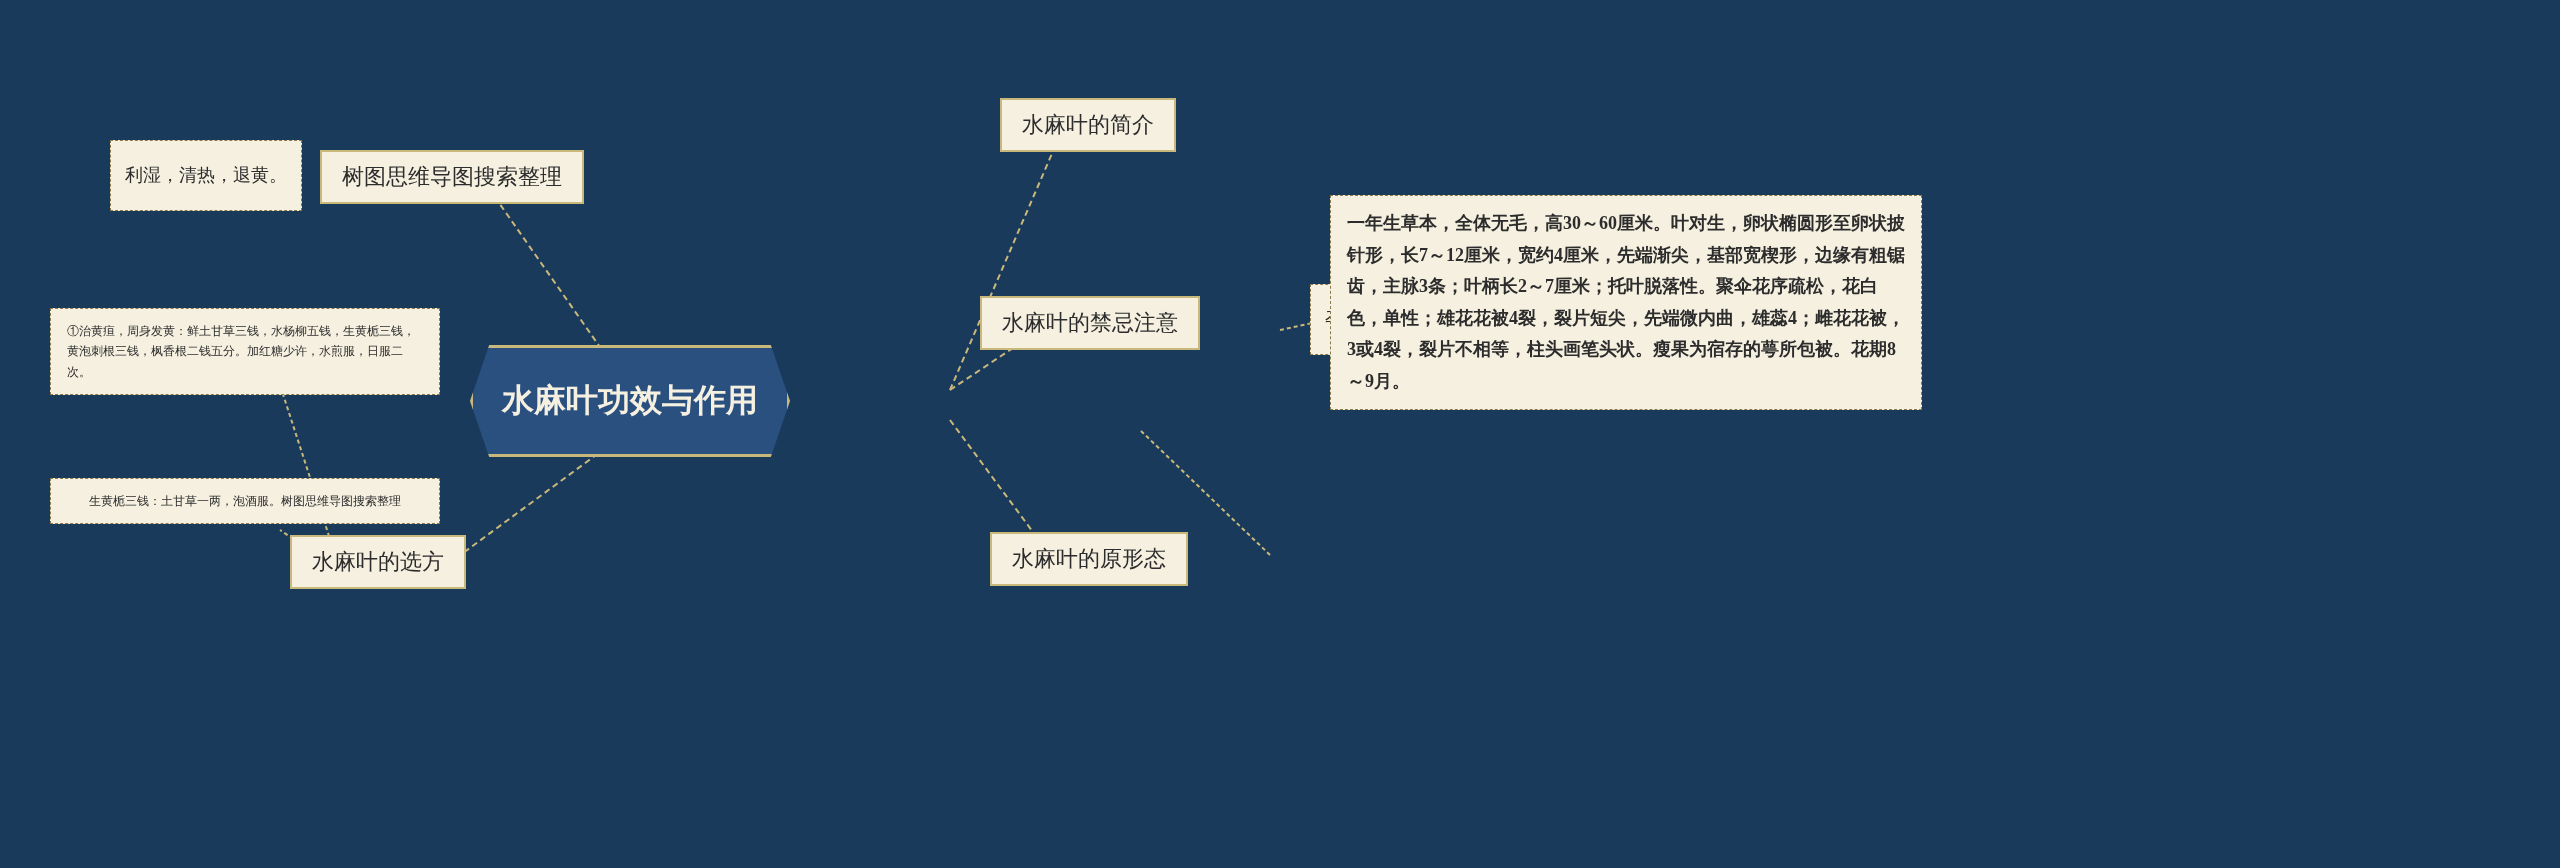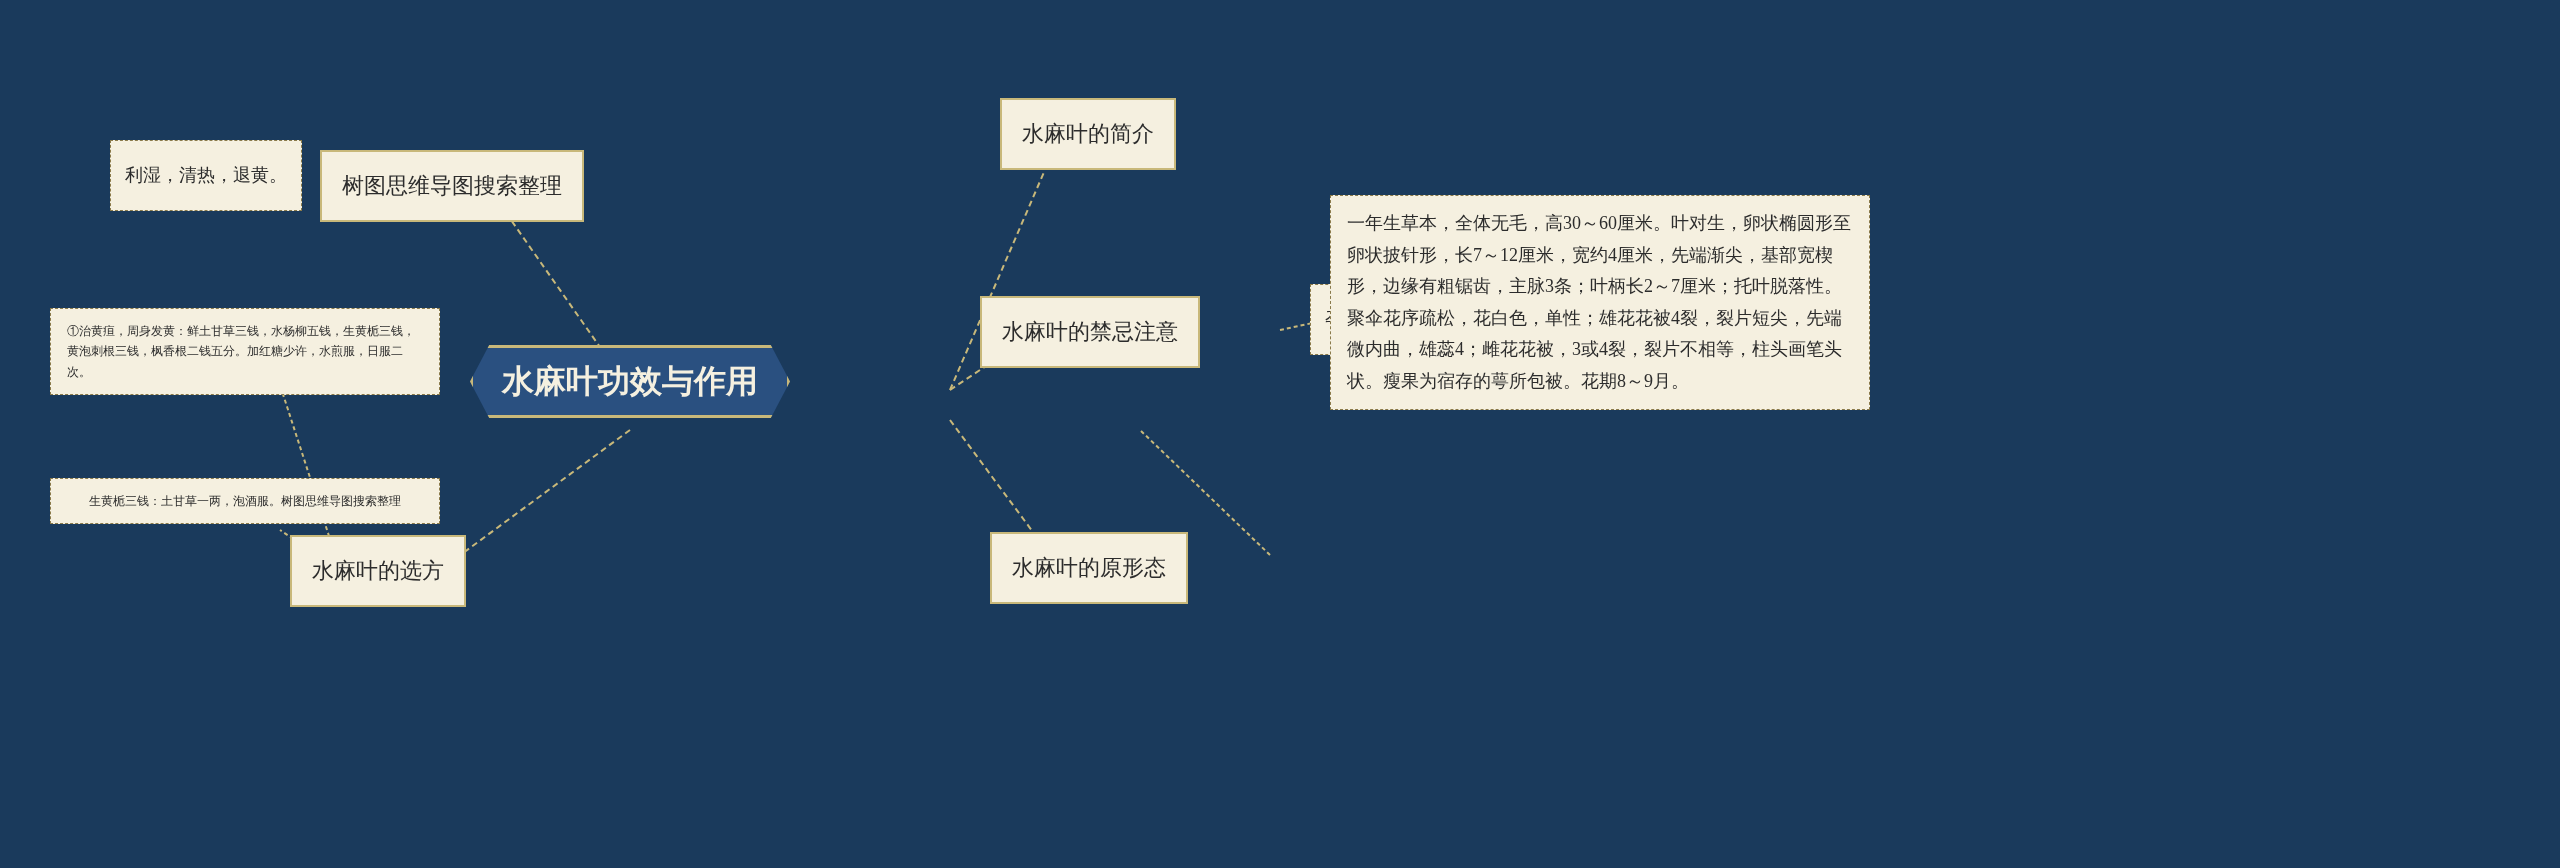--- a/index.html
+++ b/index.html
@@ -47,21 +47,21 @@
       font-weight: bold;
       padding: 20px 36px;
       clip-path: polygon(6% 0%, 94% 0%, 100% 50%, 94% 100%, 6% 100%, 0% 50%);
       white-space: nowrap;
     }
 
     .node-branch {
       background: #f5f0e0;
       border: 2px solid #c8b87a;
       font-size: 22px;
-      padding: 19px 20px;
+      padding: 10px 20px;
     }
 
     .node-leaf {
       background: #f5f0e0;
       border: 1px dashed #8a7a4a;
       font-size: 18px;
       padding: 20px 14px;
       white-space: normal;
       text-align: left;
       line-height: 1.6;
@@ -102,35 +102,35 @@
 
     <line x1="950" y1="390" x2="1060" y2="135" stroke="#c8b87a" stroke-width="2" stroke-dasharray="6,4"></line>
     <line x1="950" y1="390" x2="1040" y2="330" stroke="#c8b87a" stroke-width="2" stroke-dasharray="6,4"></line>
     <line x1="950" y1="420" x2="1050" y2="555" stroke="#c8b87a" stroke-width="2" stroke-dasharray="6,4"></line>
 
     <line x1="1280" y1="330" x2="1350" y2="315" stroke="#c8b87a" stroke-width="2" stroke-dasharray="4,3"></line>
 
     <line x1="1270" y1="555" x2="1140" y2="430" stroke="#c8b87a" stroke-width="2" stroke-dasharray="4,3"></line>
   </svg>
 
-  <div class="node node-center" style="left: 470px; top: 345px; width: 320px; height: 73px; font-size:32px; font-weight:bold; display:flex; align-items:center; justify-content:center;">水麻叶功效与作用</div>
+  <div class="node node-center" style="left: 470px; top: 345px; width: 320px; height: 112px; font-size:32px; font-weight:bold; display:flex; align-items:center; justify-content:center;">水麻叶功效与作用</div>
 
   <div class="node node-branch" style="left: 320px; top: 150px;">树图思维导图搜索整理</div>
 
   <div class="node node-branch" style="left: 290px; top: 535px;">水麻叶的选方</div>
 
   <div class="node node-leaf" style="left: 110px; top: 140px;">利湿，清热，退黄。</div>
 
   <div class="node node-text-block" style="left: 50px; top: 308px; width: 390px;">①治黄疸，周身发黄：鲜土甘草三钱，水杨柳五钱，生黄栀三钱，黄泡刺根三钱，枫香根二钱五分。加红糖少许，水煎服，日服二次。</div>
 
   <div class="node node-text-block" style="left: 50px; top: 478px; width: 390px;">生黄栀三钱：土甘草一两，泡酒服。树图思维导图搜索整理</div>
 
   <div class="node node-branch" style="left: 1000px; top: 98px;">水麻叶的简介</div>
 
   <div class="node node-branch" style="left: 980px; top: 296px;">水麻叶的禁忌注意</div>
 
   <div class="node node-branch" style="left: 990px; top: 532px;">水麻叶的原形态</div>
 
   <div class="node node-leaf" style="left: 1310px; top: 284px;">孕妇忌服。</div>
 
-  <div class="node node-text-block node-leaf-wide" style="left: 1330px; top: 195px; width: 540px; line-height: 1.75; font-size: 18px;">一年生草本，全体无毛，高30～60厘米。叶对生，卵状椭圆形至卵状披针形，长7～12厘米，宽约4厘米，先端渐尖，基部宽楔形，边缘有粗锯齿，主脉3条；叶柄长2～7厘米；托叶脱落性。聚伞花序疏松，花白色，单性；雄花花被4裂，裂片短尖，先端微内曲，雄蕊4；雌花花被，3或4裂，裂片不相等，柱头画笔头状。瘦果为宿存的萼所包被。花期8～9月。</div>
+  <div class="node node-text-block node-leaf-wide" style="left: 1330px; top: 195px; width: 592px; line-height: 1.75; font-size: 18px; font-weight: bold;">一年生草本，全体无毛，高30～60厘米。叶对生，卵状椭圆形至卵状披针形，长7～12厘米，宽约4厘米，先端渐尖，基部宽楔形，边缘有粗锯齿，主脉3条；叶柄长2～7厘米；托叶脱落性。聚伞花序疏松，花白色，单性；雄花花被4裂，裂片短尖，先端微内曲，雄蕊4；雌花花被，3或4裂，裂片不相等，柱头画笔头状。瘦果为宿存的萼所包被。花期8～9月。</div>
 
 </div>
 
 </body></html>

